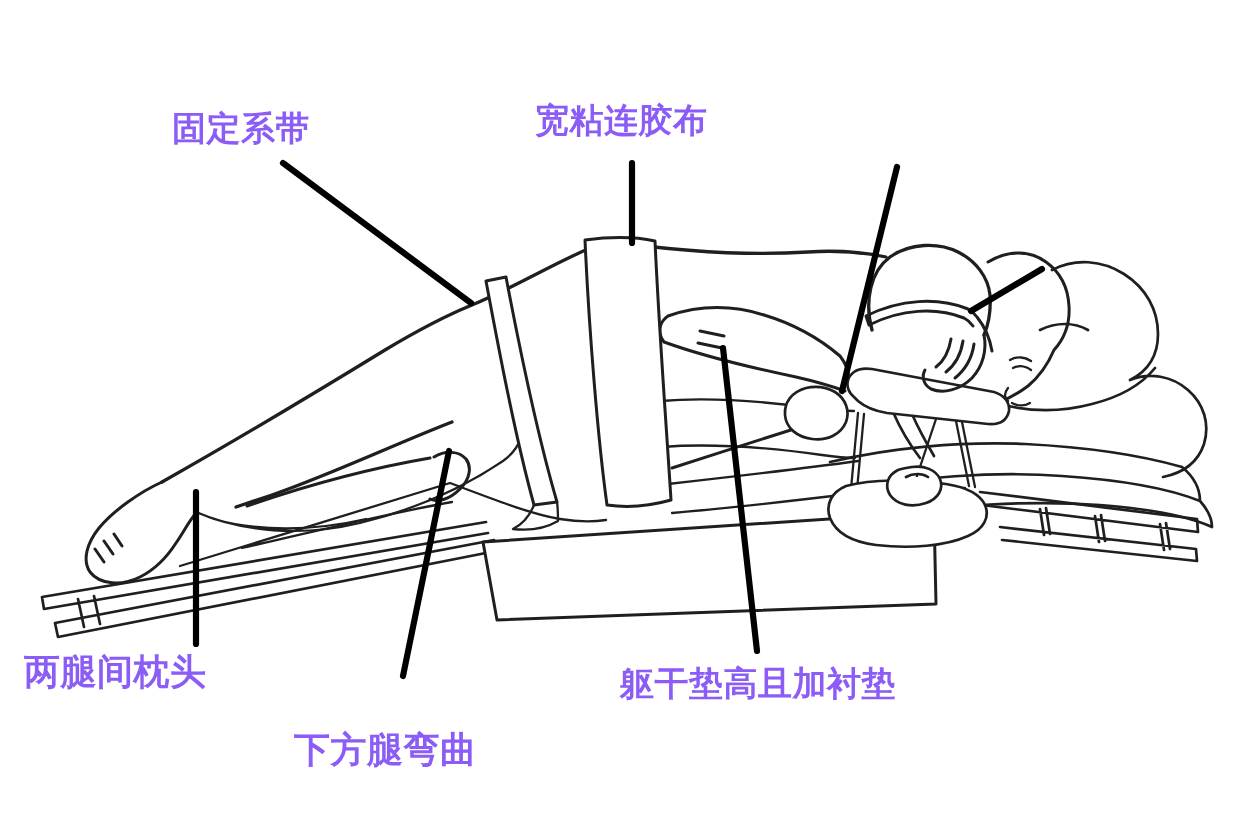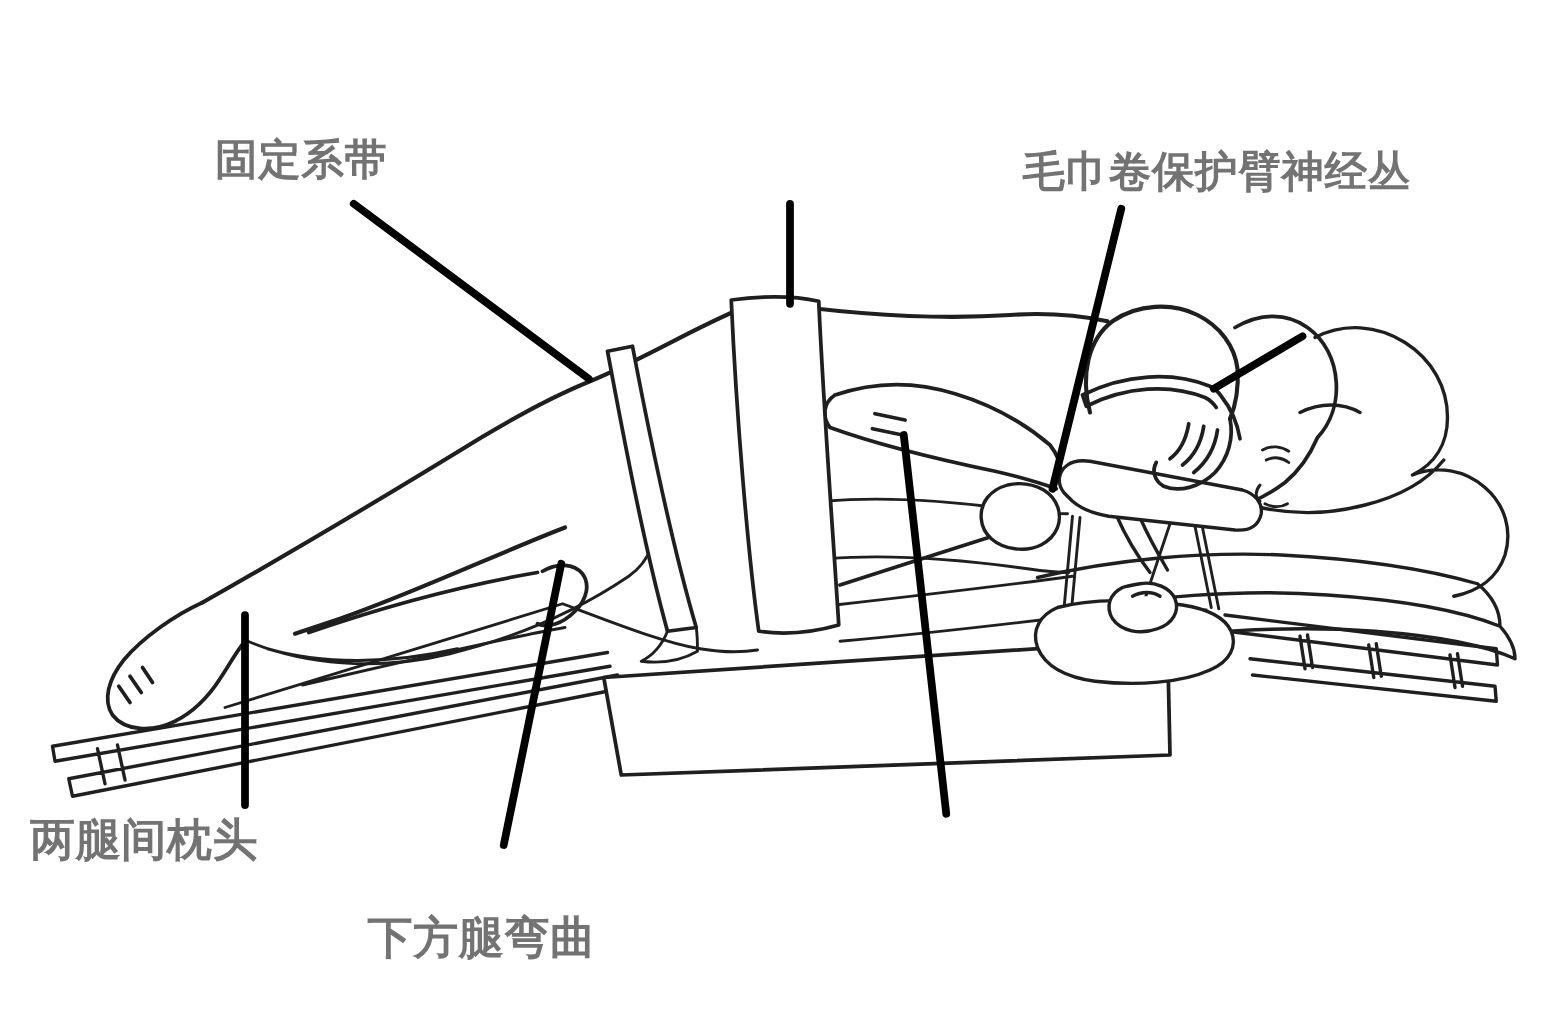--- a/index.html
+++ b/index.html
@@ -12,21 +12,21 @@
   }
   #art{position:absolute;left:0;top:0;}
   .ln{fill:none;stroke:#1f1f1f;stroke-width:3;stroke-linecap:round;stroke-linejoin:round;}
   .thin{stroke-width:2.3;}
   .mid{stroke-width:2.7;}
   .thick{stroke-width:3.3;}
   .whitefill{fill:#ffffff;}
   .leader{stroke:#000000;stroke-width:6.2;stroke-linecap:round;}
   .label{
     position:absolute;
-    color:#737373;
+    color:#8b5cf6;
     font-weight:700;
     white-space:nowrap;
     line-height:1.1;
     letter-spacing:0.5px;
   }
   .fs34{font-size:34px;}
   .fs36{font-size:36px;}
 </style>
 </head>
 <body>
@@ -169,22 +169,23 @@
       <line class="leader" x1="897" y1="167" x2="842" y2="391"></line>
       <line class="leader" x1="1042" y1="269" x2="971" y2="311"></line>
       <line class="leader" x1="196" y1="644" x2="196" y2="492"></line>
       <line class="leader" x1="403" y1="676" x2="449" y2="451"></line>
       <line class="leader" x1="757" y1="651" x2="723" y2="348"></line>
     </g>
   </svg>
 
   <div class="label fs34" style="left:172px;top:110px;">固定系带</div>
 
+  <div class="label fs34" style="left:535px;top:102px;">宽粘连胶布</div>
 
-  <div class="label fs34" style="left:818px;top:120px;">毛巾卷保护臂神经丛</div>
 
 
   <div class="label fs36" style="left:24px;top:652px;">两腿间枕头</div>
 
   <div class="label fs36" style="left:294px;top:730px;">下方腿弯曲</div>
 
+  <div class="label fs34" style="left:620px;top:665px;">躯干垫高且加衬垫</div>
 
 </div>
 
 </body></html>

